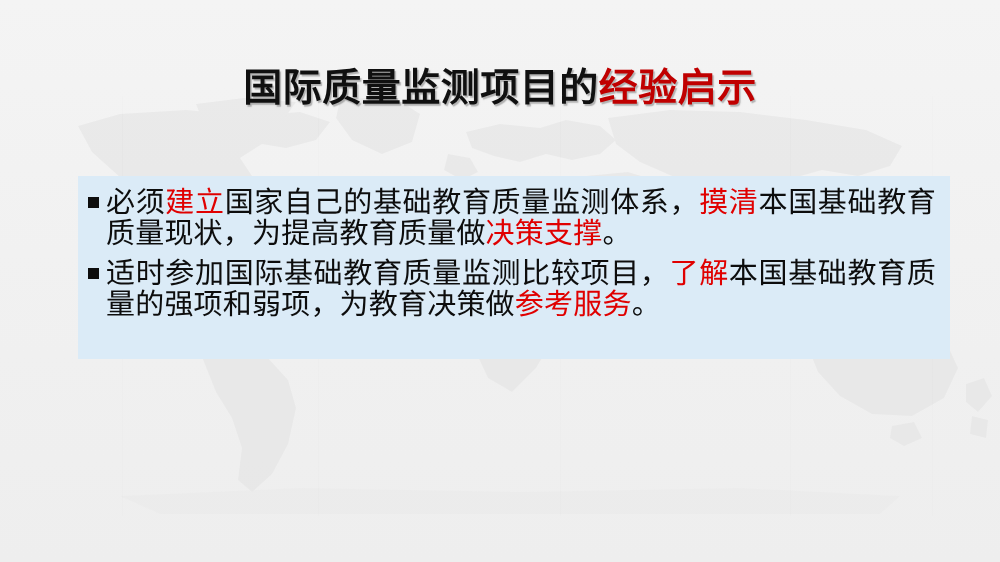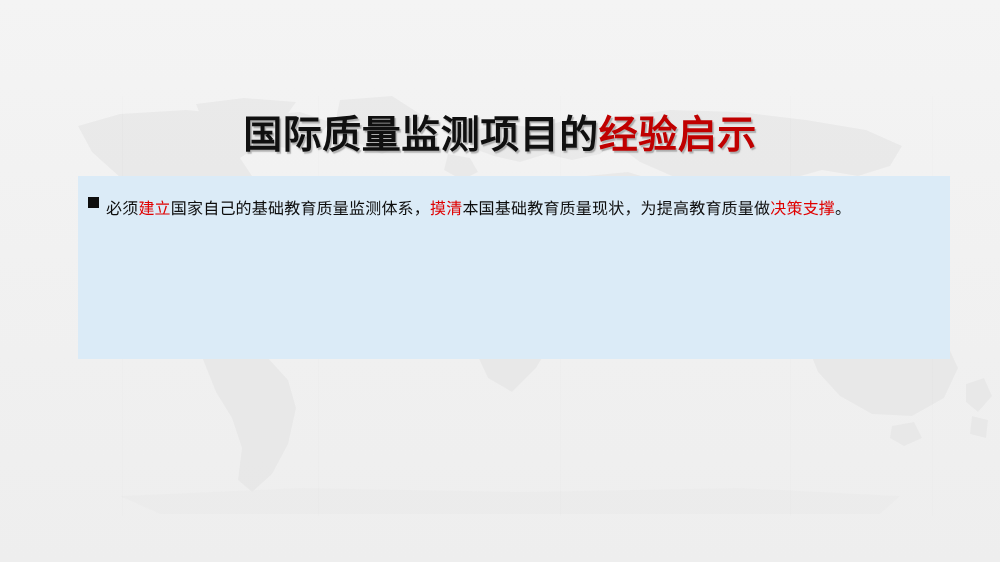--- a/index.html
+++ b/index.html
@@ -47,21 +47,20 @@
   }
 
   
   .title-wrap {
     position: absolute;
     left: 0;
     top: 68px;
     width: 1000px;
     text-align: center;
     line-height: 1;
-    margin-top: 47px;
   }
   .title {
     display: inline-block;
     font-size: 39px;
     font-weight: bold;
     letter-spacing: 0.5px;
     white-space: nowrap;
     text-shadow: 1.5px 1.5px 1.2px rgba(120, 120, 120, 0.55);
   }
   .title .t-dark { color: #101010; }
@@ -89,22 +88,22 @@
   .bullet-marker {
     flex: 0 0 auto;
     width: 11px;
     height: 11px;
     background: #0d0d0d;
     margin: 10px 7px 0 0;
   }
 
   .bullet-text {
     flex: 1 1 auto;
-    font-size: 16px;
-    line-height: 44px;
+    font-size: 29px;
+    line-height: 31px;
     color: #0d0d0d;
     letter-spacing: 0.2px;
     text-align: justify;
     text-justify: inter-ideograph;
   }
   .bullet-text .hl { color: #e00000; }
 </style>
 </head>
 <body>
 
@@ -161,16 +160,20 @@
   </div>
 
   <div class="content-panel">
 
     <div class="bullet-row">
       <span class="bullet-marker"></span>
       <div class="bullet-text"><span>必须</span><span class="hl">建立</span><span>国家自己的基础教育质量监测体系，</span><span class="hl">摸清</span><span>本国基础教育质量现状，为提高教育质量做</span><span class="hl">决策支撑</span><span>。</span></div>
     </div>
 
 
+    <div class="bullet-row">
+      <span class="bullet-marker"></span>
+      <div class="bullet-text"><span>适时参加国际基础教育质量监测比较项目，</span><span class="hl">了解</span><span>本国基础教育质量的强项和弱项，为教育决策做</span><span class="hl">参考服务</span><span>。</span></div>
+    </div>
 
   </div>
 
 </div>
 
 </body></html>

